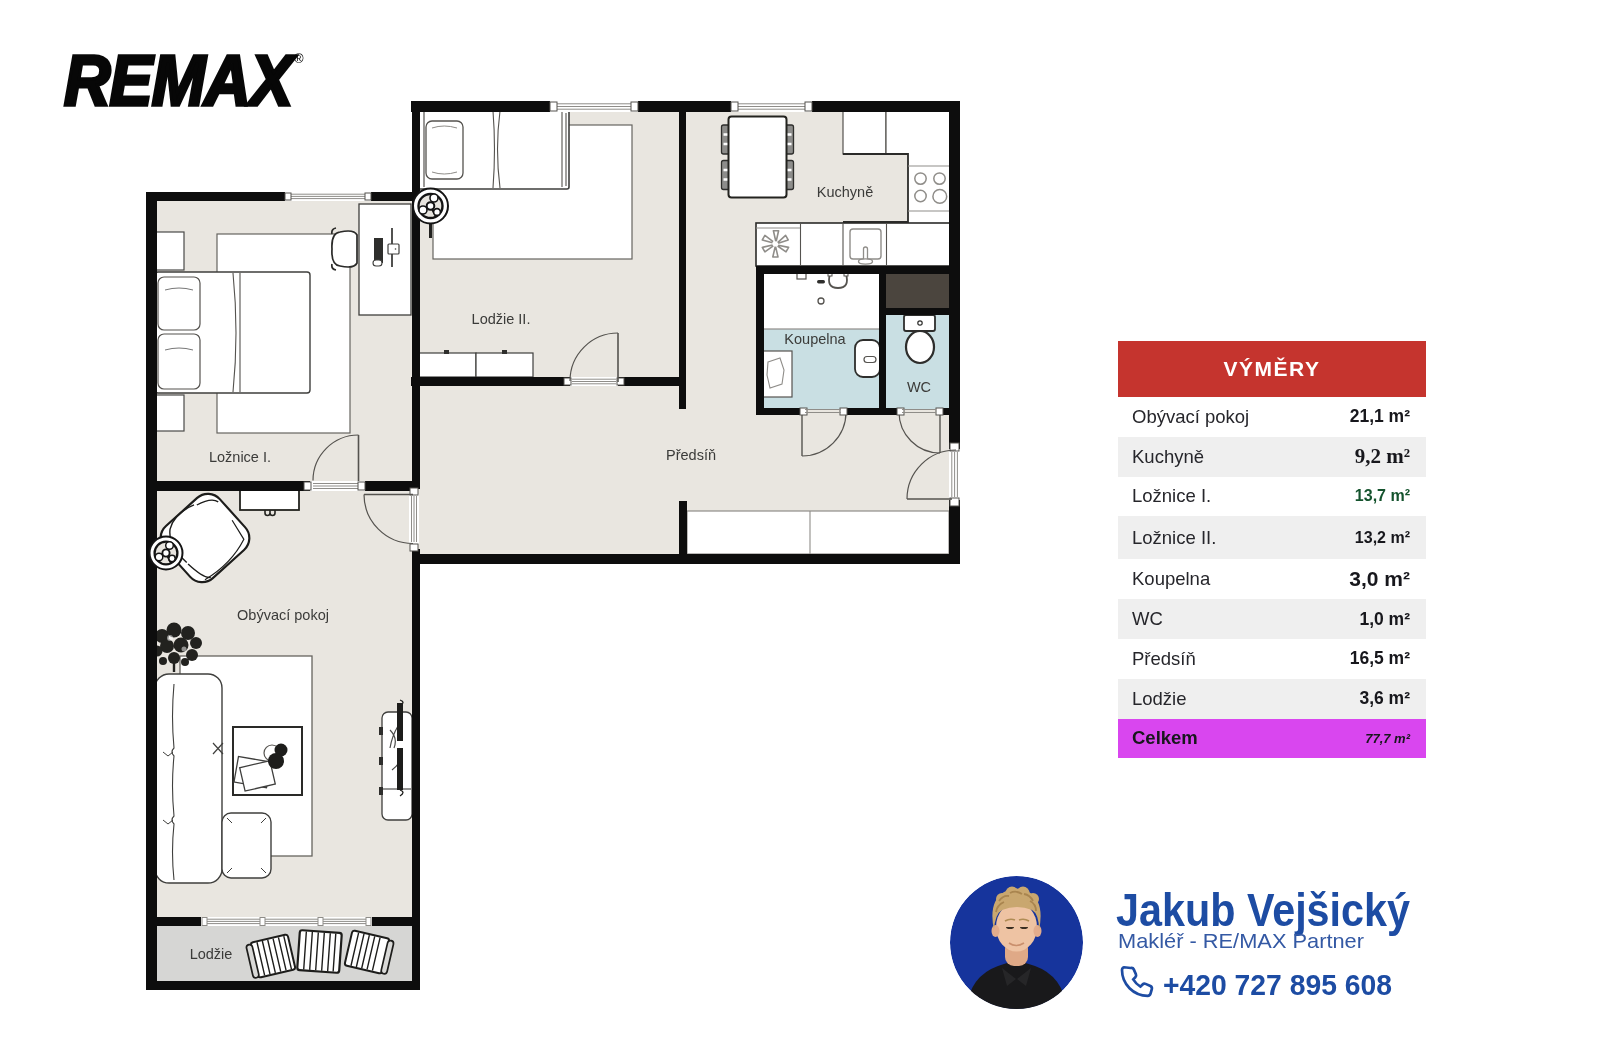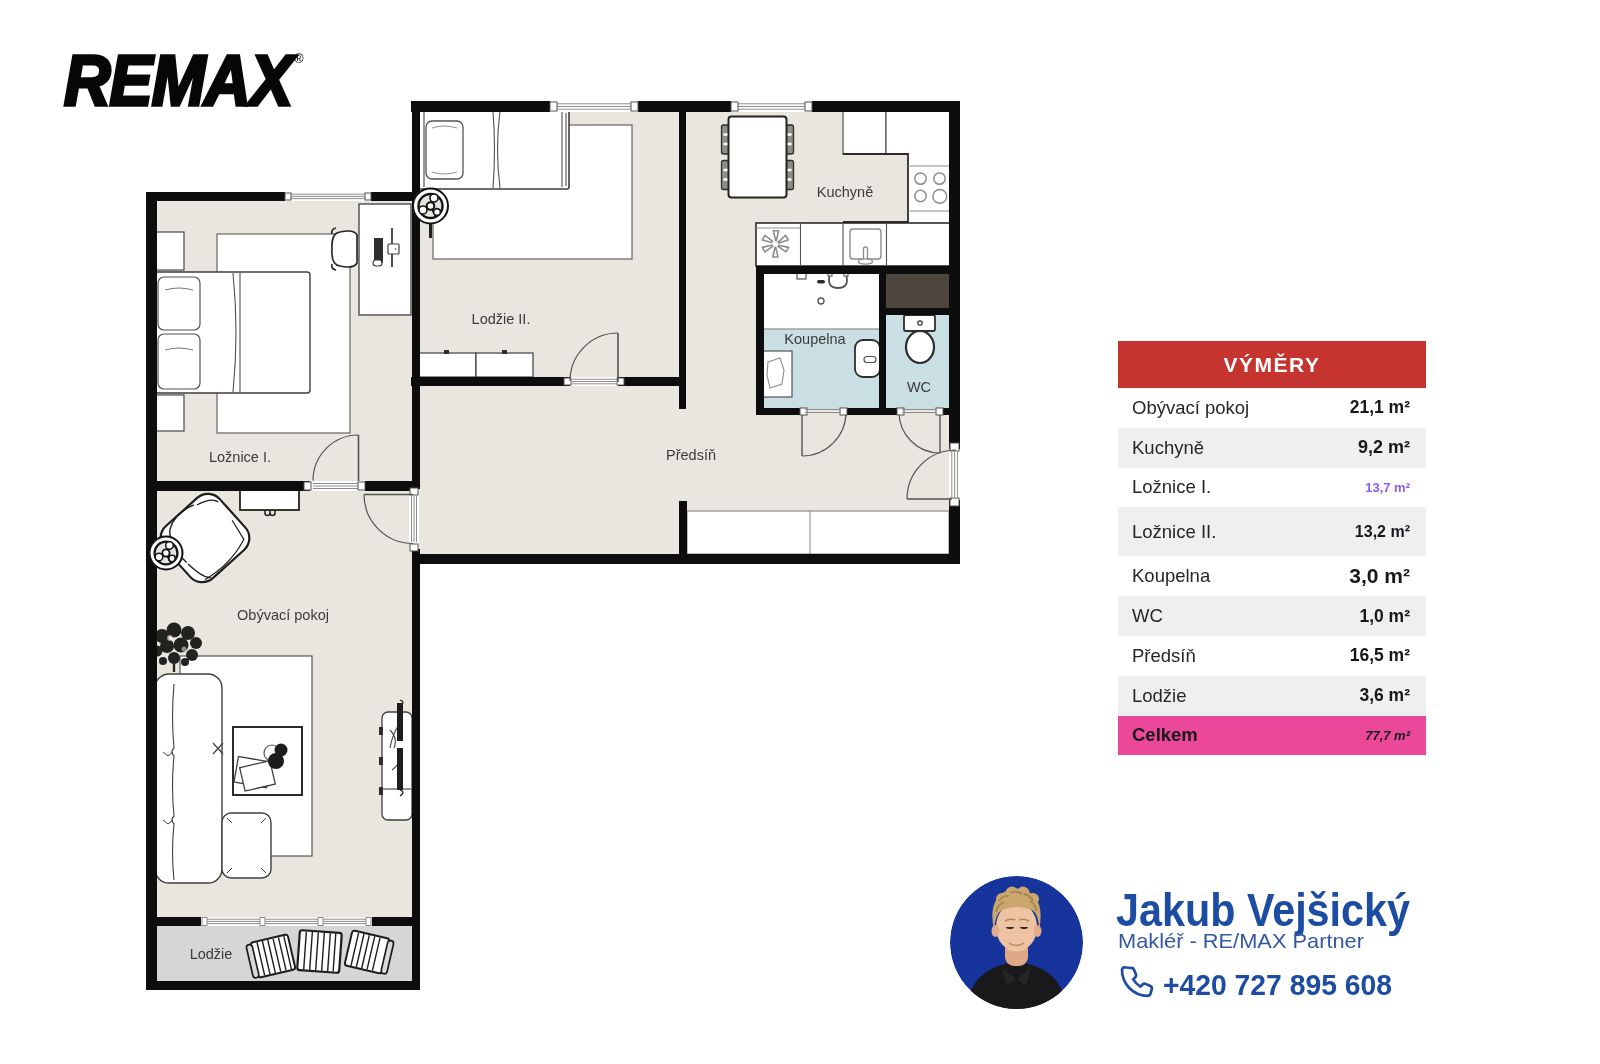--- a/index.html
+++ b/index.html
@@ -460,38 +460,38 @@
 <text x="691" y="460" text-anchor="middle">Předsíň</text>
 
 <text x="283" y="620" text-anchor="middle">Obývací pokoj</text>
 
 <text x="211" y="959" text-anchor="middle">Lodžie</text>
 </g>
 </svg>
 
 <div class="abs" style="left:1118px;top:341px;width:308px;">
 
-  <div style="height:47px;background:#c5342e;color:#fff;display:flex;align-items:center;justify-content:center;font-size:21px;font-weight:bold;letter-spacing:1.5px;">VÝMĚRY</div>
+  <div style="height:56px;background:#c5342e;color:#fff;display:flex;align-items:center;justify-content:center;font-size:21px;font-weight:bold;letter-spacing:1.5px;">VÝMĚRY</div>
 
   <div style="height:39.8px;background:#fff;display:flex;align-items:center;justify-content:space-between;padding:0 16px 0 14px;font-size:18.5px;color:#26262b;">
         <span>Obývací pokoj</span>
         <b style="color:#17171c;font-size:17.5px;">21,1 m²</b>
       </div>
 
   <div style="height:39.8px;background:#efefef;display:flex;align-items:center;justify-content:space-between;padding:0 16px 0 14px;font-size:18.5px;color:#26262b;">
         <span>Kuchyně</span>
-        <b style="color:#17171c;font-size:18px;">9,2 m²</b>
+        <b style="color:#17171c;font-size:21px;font-family:Liberation Serif, serif;">9,2 m²</b>
       </div>
 
   <div style="height:39.8px;background:#fff;display:flex;align-items:center;justify-content:space-between;padding:0 16px 0 14px;font-size:18.5px;color:#26262b;">
         <span>Ložnice I.</span>
-        <b style="color:#8b5cf6;font-size:13px;">13,7 m²</b>
-      </div>
-
-  <div style="height:49px;background:#efefef;display:flex;align-items:center;justify-content:space-between;padding:0 16px 0 14px;font-size:18.5px;color:#26262b;">
+        <b style="color:#14532d;font-size:16px;">13,7 m²</b>
+      </div>
+
+  <div style="height:43px;background:#efefef;display:flex;align-items:center;justify-content:space-between;padding:0 16px 0 14px;font-size:18.5px;color:#26262b;">
         <span>Ložnice II.</span>
         <b style="color:#17171c;font-size:16px;">13,2 m²</b>
       </div>
 
   <div style="height:39.8px;background:#fff;display:flex;align-items:center;justify-content:space-between;padding:0 16px 0 14px;font-size:18.5px;color:#26262b;">
         <span>Koupelna</span>
         <b style="color:#17171c;font-size:21px;">3,0 m²</b>
       </div>
 
   <div style="height:39.8px;background:#efefef;display:flex;align-items:center;justify-content:space-between;padding:0 16px 0 14px;font-size:18.5px;color:#26262b;">
@@ -502,21 +502,21 @@
   <div style="height:39.8px;background:#fff;display:flex;align-items:center;justify-content:space-between;padding:0 16px 0 14px;font-size:18.5px;color:#26262b;">
         <span>Předsíň</span>
         <b style="color:#17171c;font-size:17.5px;margin-left:46px;">16,5 m²</b>
       </div>
 
   <div style="height:39.8px;background:#efefef;display:flex;align-items:center;justify-content:space-between;padding:0 16px 0 14px;font-size:18.5px;color:#26262b;">
         <span>Lodžie</span>
         <b style="color:#17171c;font-size:17.5px;">3,6 m²</b>
       </div>
 
-  <div style="height:39.8px;background:#ec4899;display:flex;align-items:center;justify-content:space-between;padding:0 16px 0 14px;font-size:18.5px;color:#17171c;">
+  <div style="height:39.8px;background:#d946ef;display:flex;align-items:center;justify-content:space-between;padding:0 16px 0 14px;font-size:18.5px;color:#17171c;">
         <b>Celkem</b>
         <b style="font-size:13px;font-style:italic;">77,7 m²</b>
       </div>
 </div>
 
 <svg class="abs" style="left:950px;top:876px" width="133" height="133" viewBox="0 0 133 133">
   <clipPath id="pc">
         <circle cx="66.5" cy="66.5" r="66.5"></circle>
       </clipPath>
   <g clip-path="url(#pc)">

